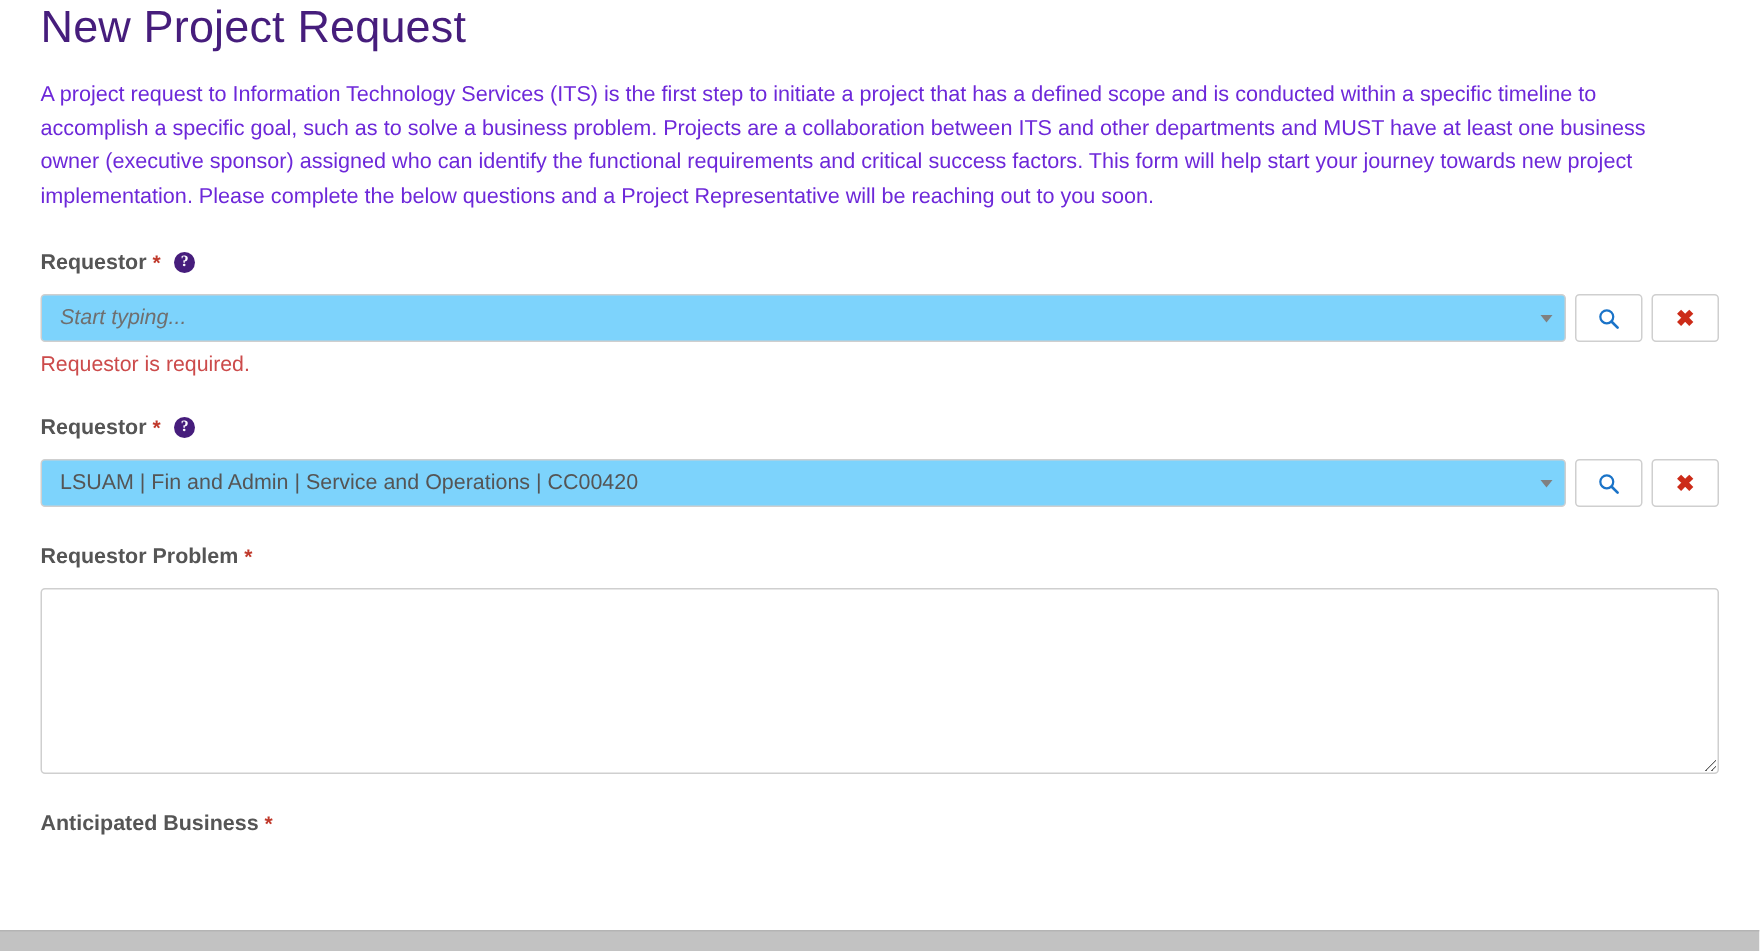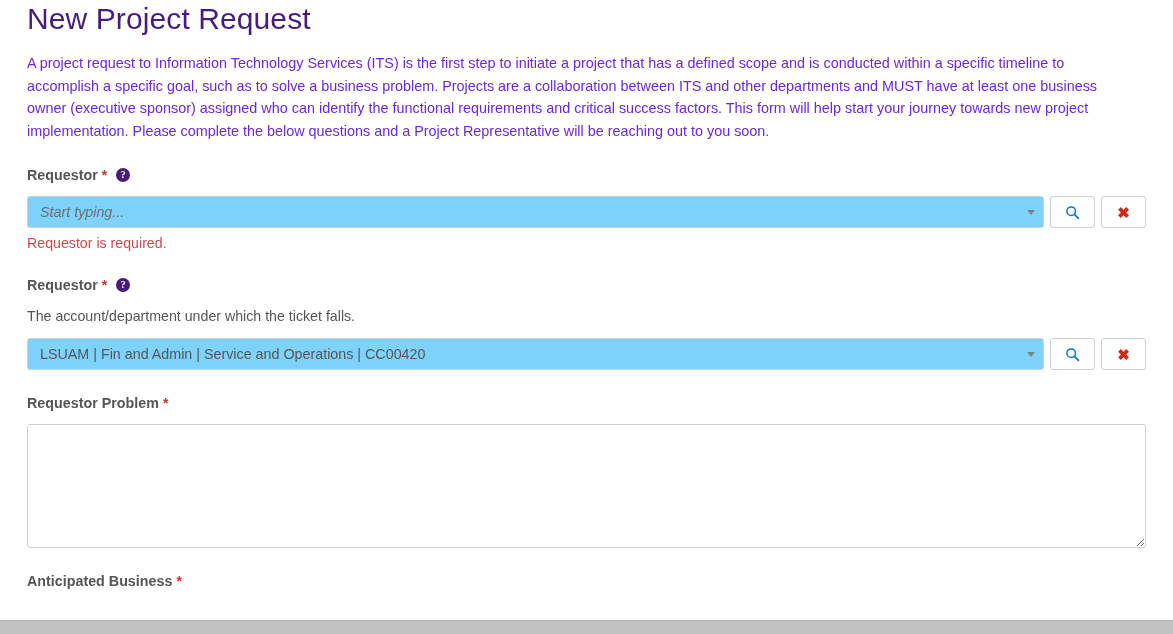--- a/index.html
+++ b/index.html
@@ -259,21 +259,20 @@
     </div>
     <div style="color:#cc4b4b;font-size:14.2px;margin-top:6px;line-height:18px;">Requestor is required.</div>
   </div>
 
   <div class="field">
     <div class="field-label">
       <span>Requestor</span>
       <span class="req-star">*</span>
       <span class="help-icon">?</span>
     </div>
-    <div class="field-hint">The account/department under which the ticket falls.</div>
     <div class="input-row">
       <div class="combo">
         <input class="combo-input" type="text" value="LSUAM | Fin and Admin | Service and Operations | CC00420" style="">
         <span class="combo-caret"></span>
       </div>
       <button class="icon-btn">
         <svg width="15" height="15" viewBox="0 0 16 16">
           <circle cx="6.6" cy="6.6" r="4.6" fill="none" stroke="#1a73c8" stroke-width="1.6"></circle>
           <line x1="10.1" y1="10.1" x2="14.3" y2="14.3" stroke="#1a73c8" stroke-width="1.9" stroke-linecap="round"></line>
         </svg>

